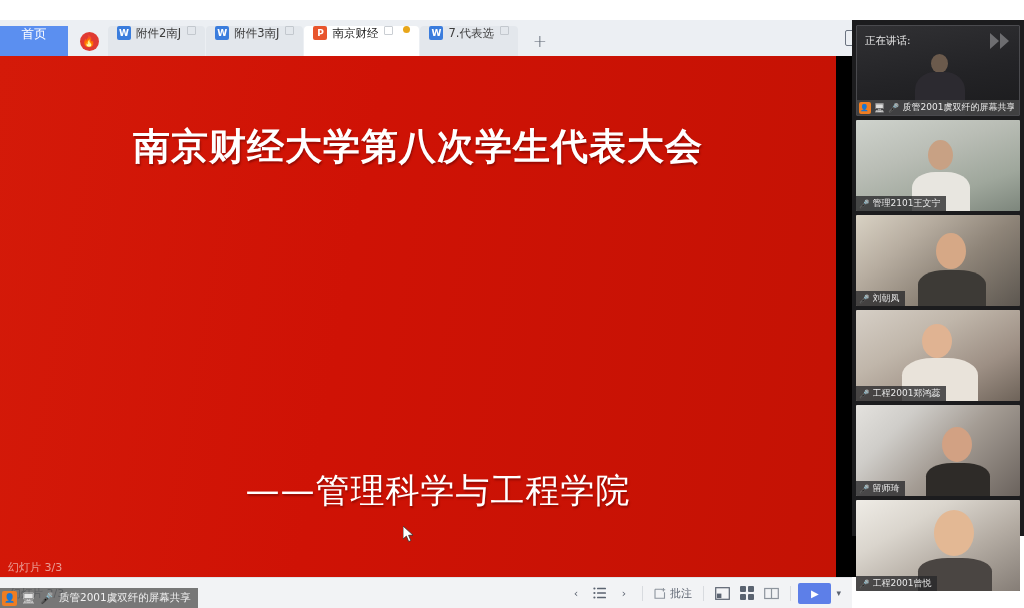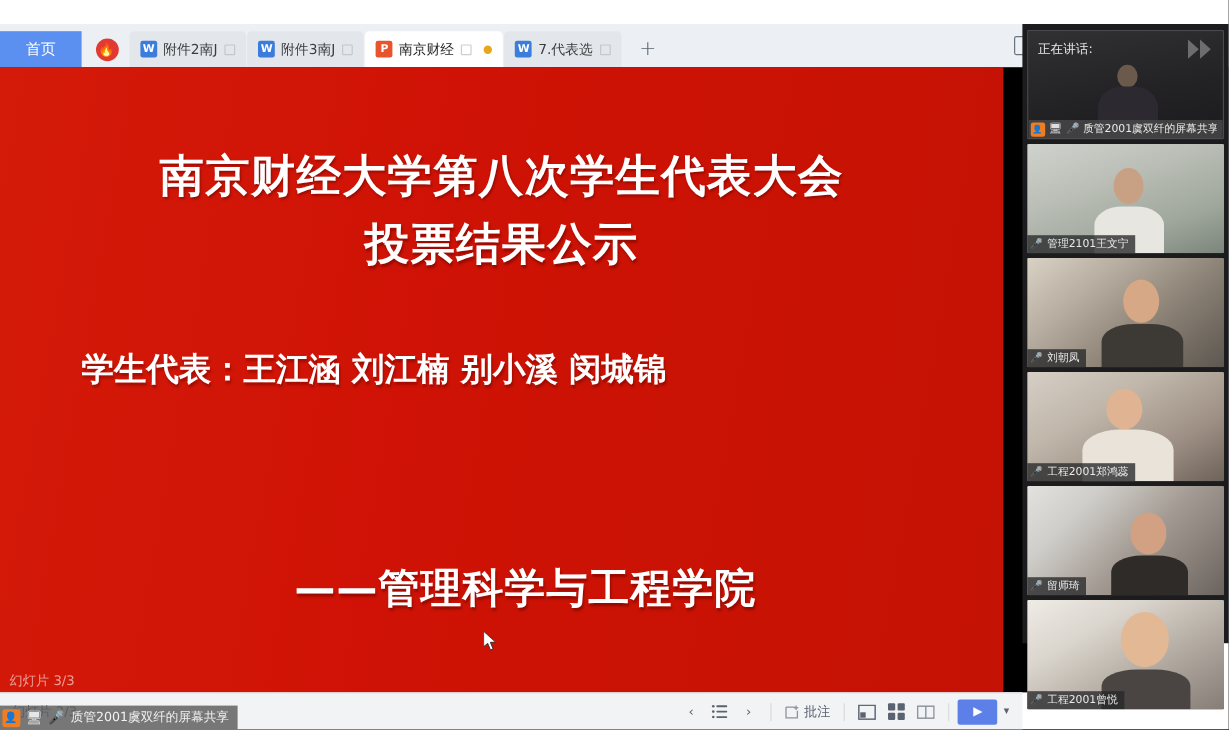--- a/index.html
+++ b/index.html
@@ -23,21 +23,21 @@
     width:24px; height:20px; display:flex; align-items:center; justify-content:center;
     font-size:11px; color:#555; cursor:default;
   }
 
   
   .tabstrip {
     position:absolute; left:0; top:20px; width:852px; height:36px;
     background:#eceff3; display:flex; align-items:flex-end;
   }
   .tab {
-    height:30px; display:flex; align-items:center; gap:5px;
+    height:30px; display:flex; align-items:flex-start; gap:5px;
     padding:0 9px; margin-right:1px; font-size:11.5px; color:#3c3c3c;
     background:#e3e7ec; border-radius:4px 4px 0 0; position:relative;
     max-width:120px; white-space:nowrap; overflow:hidden;
   }
   .tab.home {
     background:#5b8ff0; color:#fff; width:68px; justify-content:center;
     border-radius:0; height:30px; font-size:12.5px; margin-right:6px;
   }
   .tab.active { background:#ffffff; color:#222; }
   .tab-ico {
@@ -114,21 +114,21 @@
   }
   .slide-title .l2 { display:block; }
   .slide-body {
     position:absolute; left:68px; top:232px; width:720px;
     color:#fff; font-size:27px; font-weight:bold; line-height:1.58;
     text-shadow:1px 2px 2px rgba(80,0,0,.4);
   }
   .slide-body .ln { display:block; white-space:nowrap; }
   .slide-foot {
     position:absolute; left:0; top:412px; width:836px; text-align:center;
-    color:#fff; font-size:34px; font-weight:bold; letter-spacing:1px;
+    color:#fff; font-size:34px; font-weight:normal; letter-spacing:1px;
     text-shadow:1px 2px 2px rgba(80,0,0,.45);
     padding-left:40px;
   }
   .slide-caption {
     position:absolute; left:8px; bottom:2px; font-size:11px; color:#f2c9c4; opacity:.75;
   }
   .cursor {
     position:absolute; left:403px; top:470px; width:12px; height:18px; pointer-events:none;
   }
 
@@ -262,25 +262,23 @@
     <div class="wps-win-btn">─</div>
     <div class="wps-win-btn">□</div>
     <div class="wps-win-btn">✕</div>
   </div>
 
   <div class="stage">
     <div class="slide">
 
       <div class="slide-title">
         <span class="l1">南京财经大学第八次学生代表大会</span>
-        <span class="l2">投票结果公示</span>
       </div>
 
       <div class="slide-body">
-        <span class="ln">学生代表：王江涵 刘江楠 别小溪 闵城锦</span>
       </div>
 
       <div class="slide-foot">——管理科学与工程学院</div>
 
       <div class="slide-caption">幻灯片 3/3</div>
 
       <svg class="cursor" viewBox="0 0 12 18">
         <polygon points="0,0 0,13 3.4,10.1 5.7,15.6 7.9,14.6 5.6,9.3 10,9.1" fill="#ffffff" stroke="#333" stroke-width="0.8"></polygon>
       </svg>
     </div>

